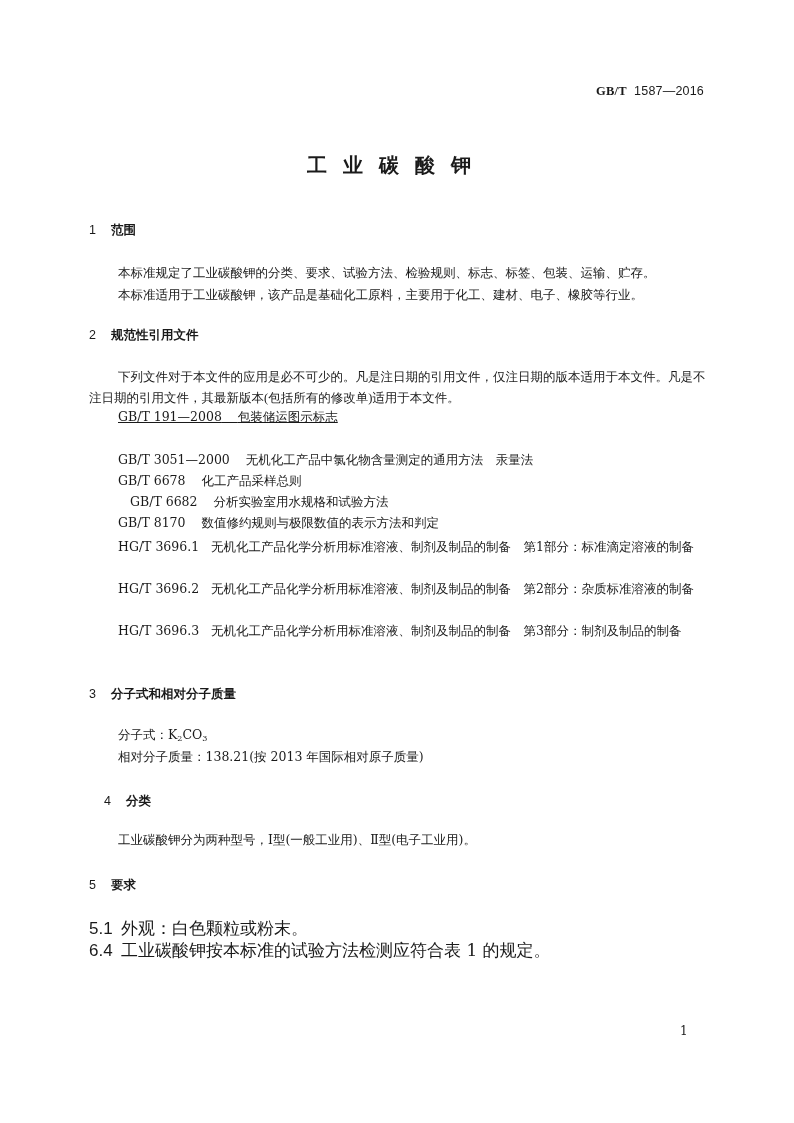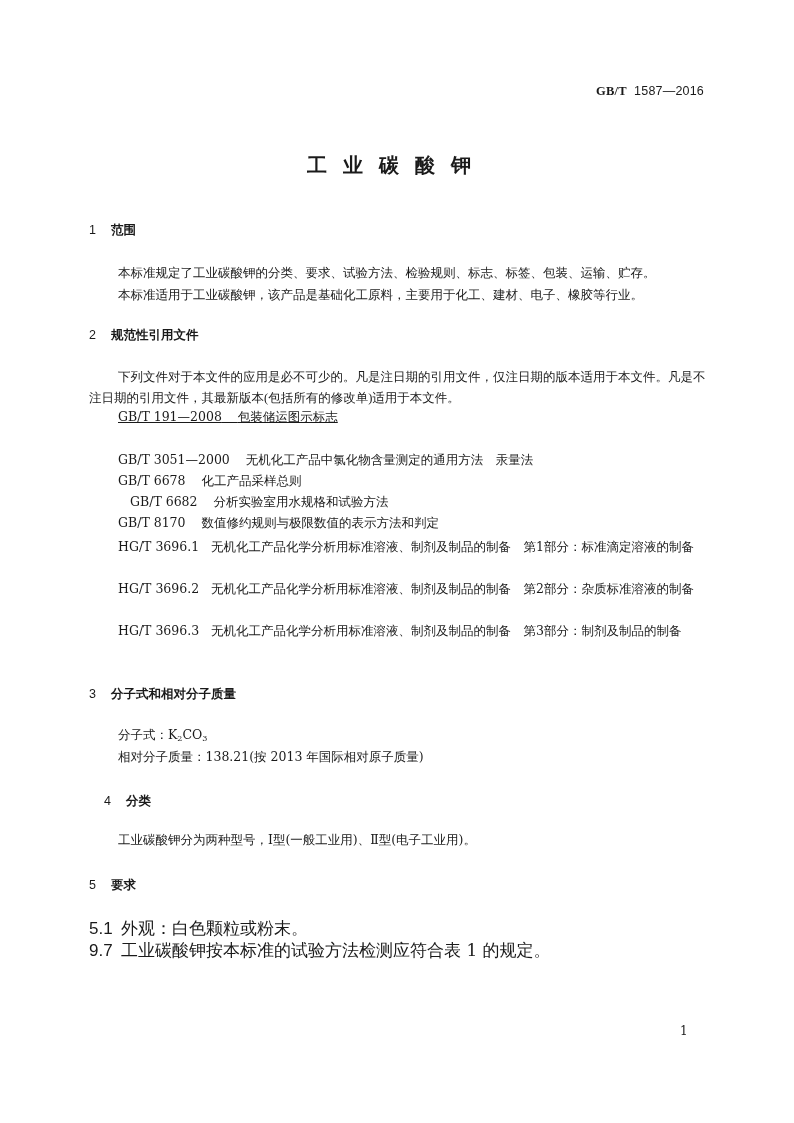--- a/index.html
+++ b/index.html
@@ -85,17 +85,17 @@
   </div>
   <div class="ref" style="top:832px;">工业碳酸钾分为两种型号，Ⅰ型(一般工业用)、Ⅱ型(电子工业用)。</div>
 
   <div class="h" style="top:877px;">
     <span class="num">5</span><span>要求</span>
   </div>
   <div class="clause" style="top:917px;">
     <span class="cn">5.1</span><span>外观：白色颗粒或粉末。</span>
   </div>
   <div class="clause" style="top:939px;">
-    <span class="cn">9.7</span><span>工业碳酸钾按本标准的试验方法检测应符合表 1 的规定。</span>
+    <span class="cn">6.4</span><span>工业碳酸钾按本标准的试验方法检测应符合表 1 的规定。</span>
   </div>
 
   <div class="page-num">1</div>
 </div>
 
 </body></html>

